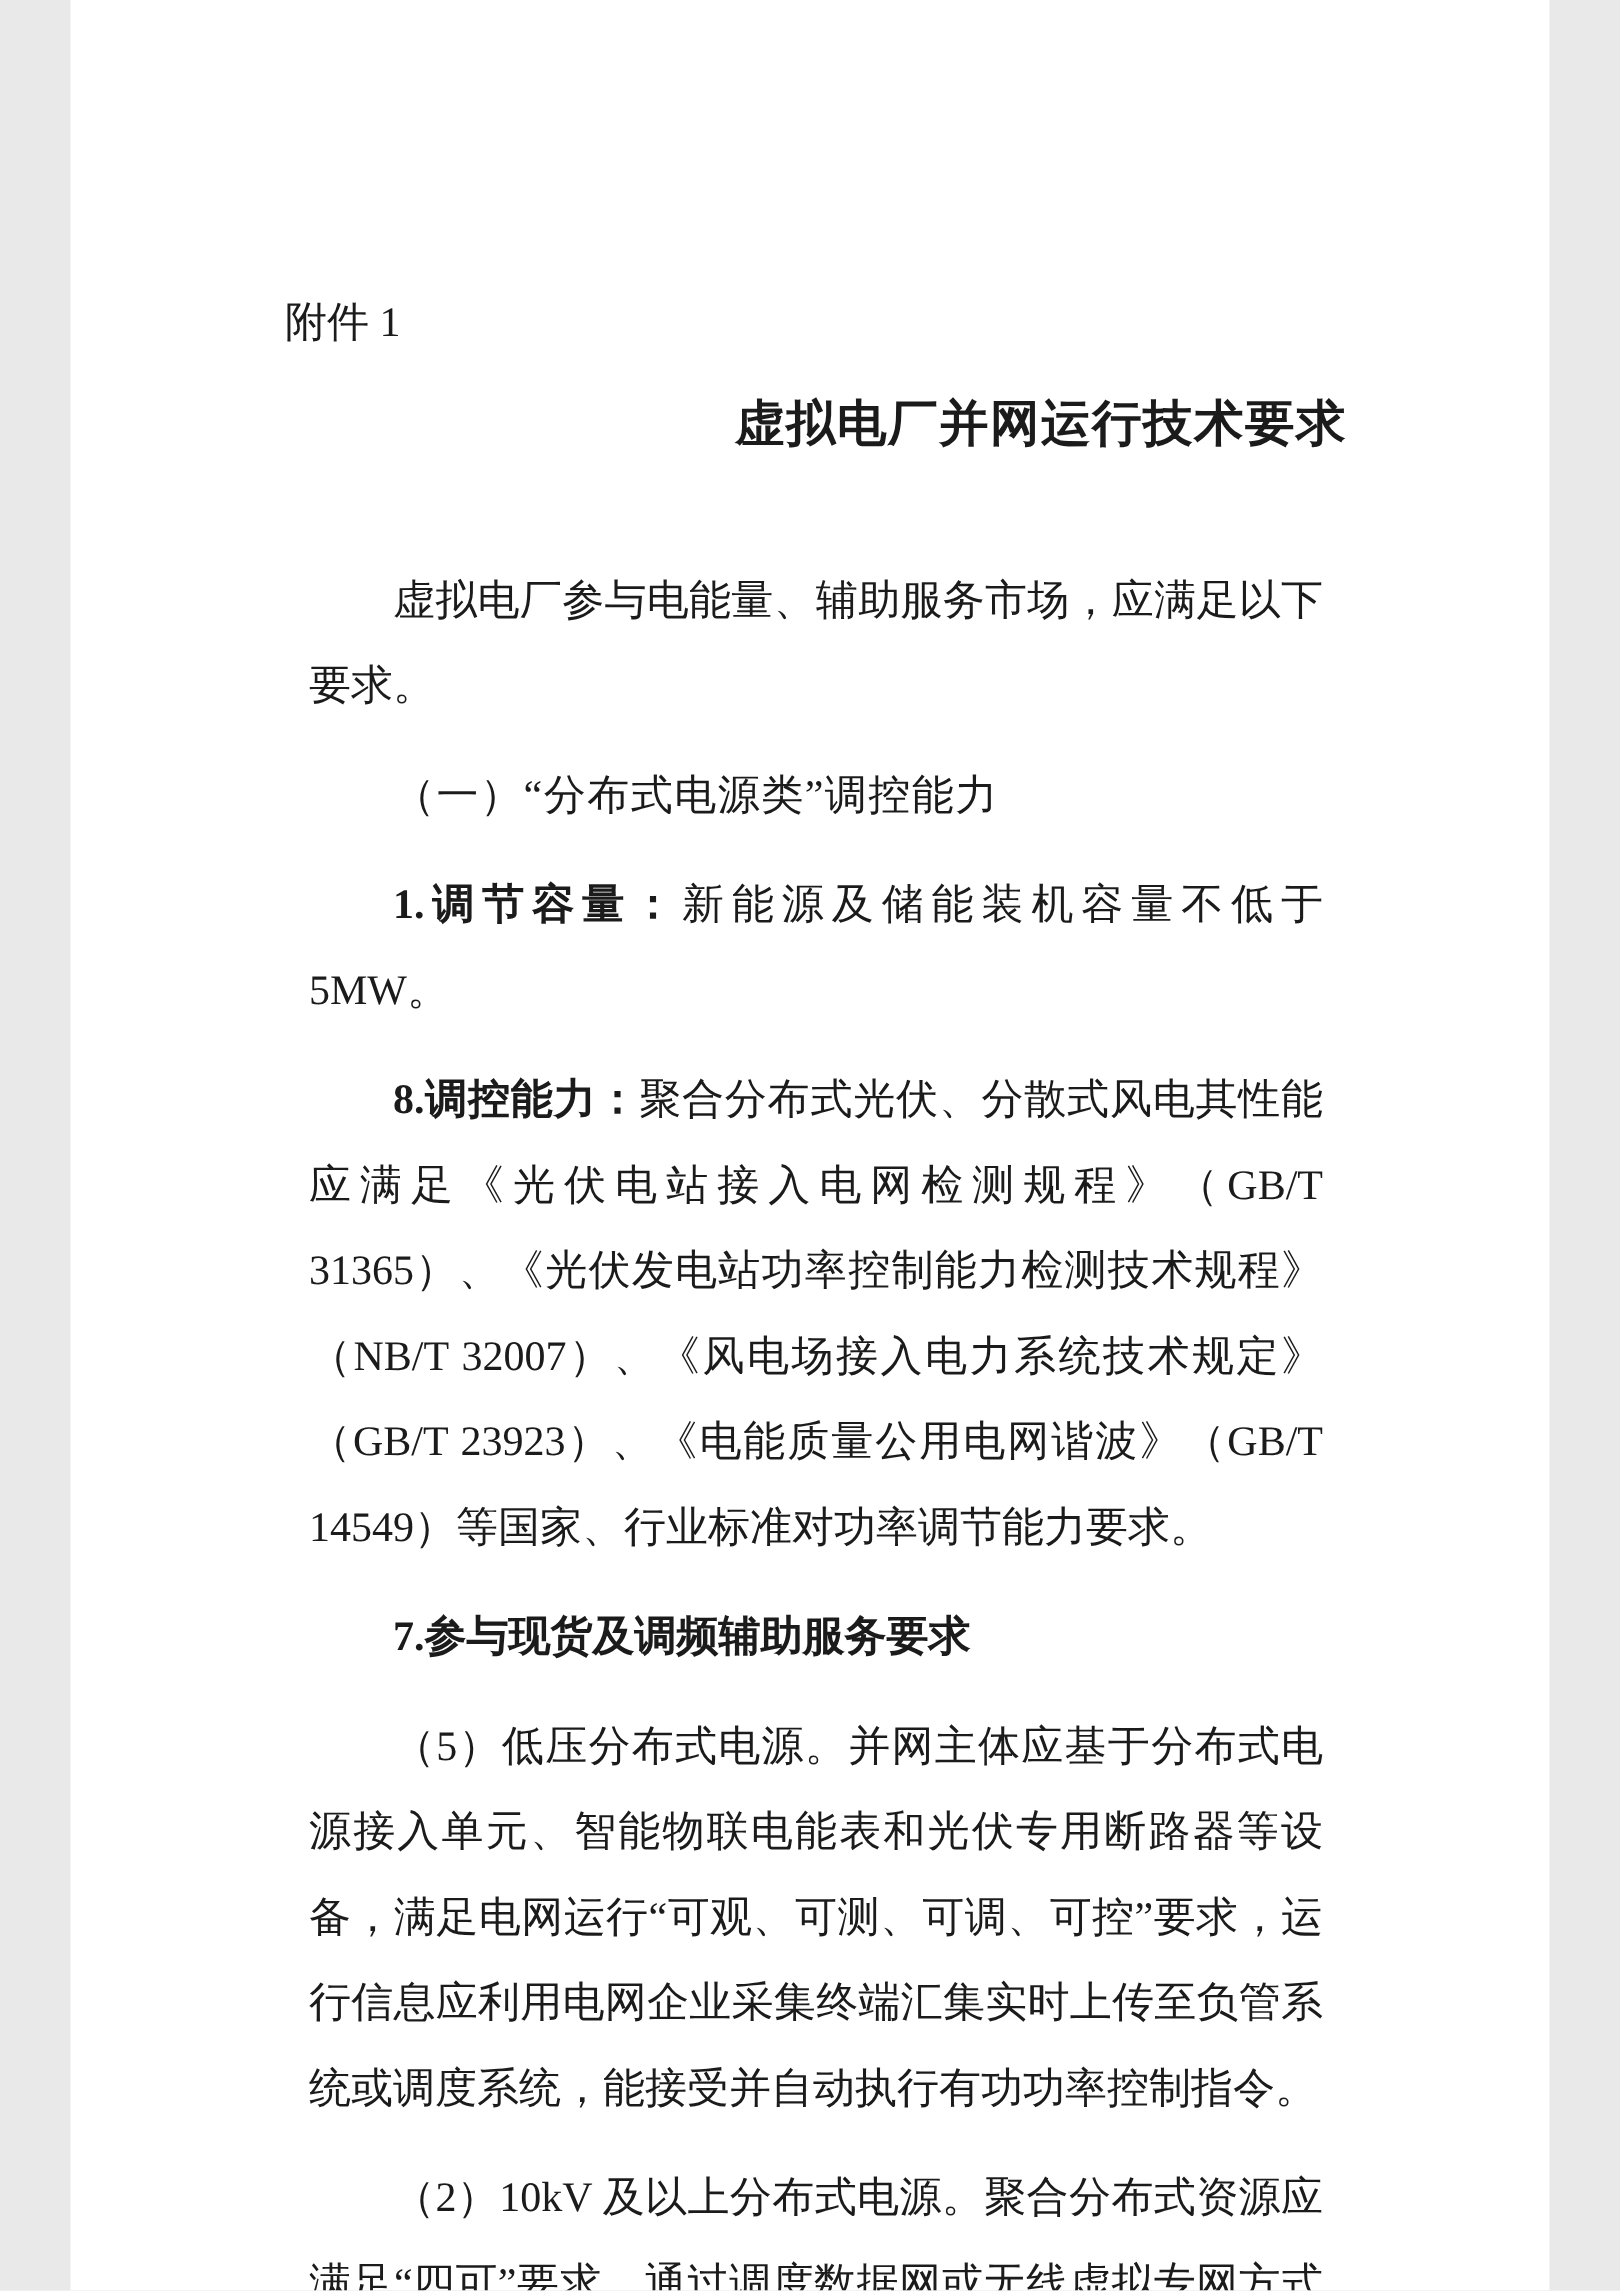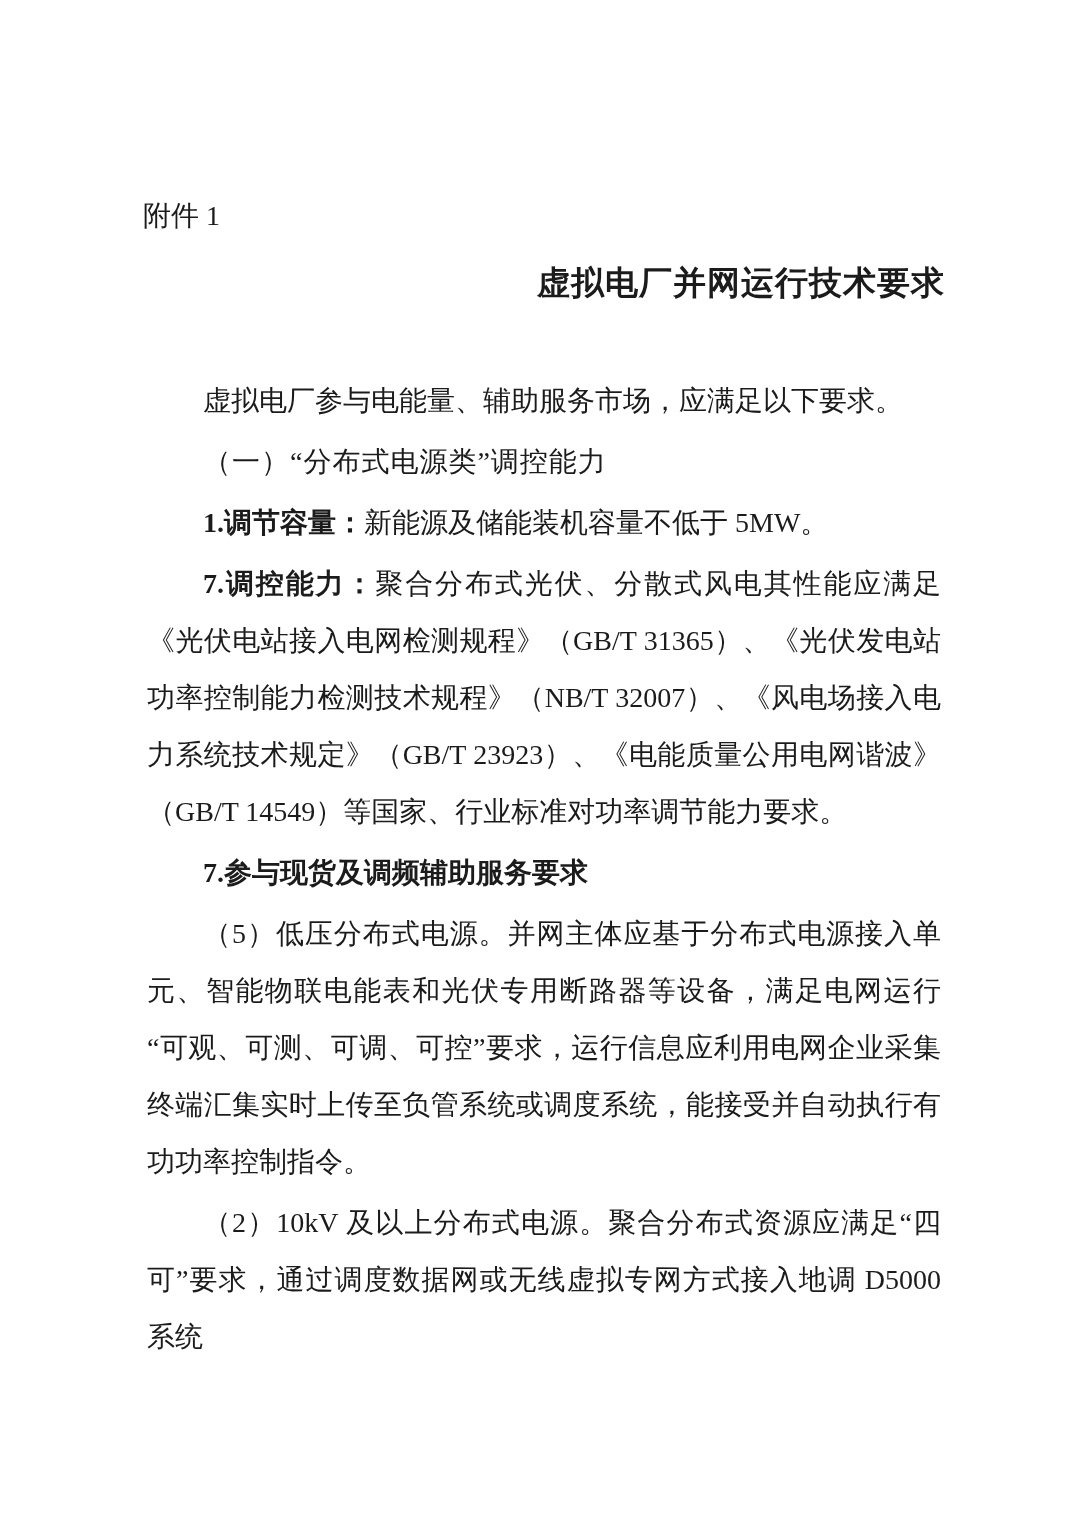--- a/index.html
+++ b/index.html
@@ -2,21 +2,21 @@
 <html lang="zh"><head>
 <meta charset="utf-8">
 <style>
   html, body {
     margin: 0;
     padding: 0;
     background: #e9e9e9;
   }
   .page {
     position: relative;
-    width: 1080px;
+    width: 986px;
     height: 1527px;
     margin: 0 auto;
     background: #ffffff;
     color: #1b1b1b;
     font-family: "Liberation Serif", serif;
     overflow: hidden;
     box-sizing: border-box;
     padding: 196px 135px 0 143px;
   }
   .attachment {
@@ -33,21 +33,21 @@
     letter-spacing: 1px;
     font-family: "Liberation Serif", serif;
   }
   .doc-body {
     margin-top: 66px;
     font-size: 28px;
     line-height: 57px;
     text-align: justify;
   }
   .doc-body p {
-    margin: 4px;
+    margin: 16px;
     text-indent: 2em;
   }
   .heading-hei {
     font-weight: bold;
     font-family: "Liberation Sans", sans-serif;
     letter-spacing: 1px;
   }
   .heading-kai {
     font-family: "Liberation Serif", serif;
     letter-spacing: 1px;
@@ -70,21 +70,21 @@
 
   <div class="doc-body">
 
     <p>虚拟电厂参与电能量、辅助服务市场，应满足以下要求。</p>
 
 
     <p class="heading-kai">（一）“分布式电源类”调控能力</p>
 
     <p><span class="bold-label">1.调节容量：</span><span>新能源及储能装机容量不低于 5MW。</span></p>
 
-    <p><span class="bold-label">7.调控能力：</span><span>聚合分布式光伏、分散式风电其性能应满足《光伏电站接入电网检测规程》（GB/T 31365）、《光伏发电站功率控制能力检测技术规程》（NB/T 32007）、《风电场接入电力系统技术规定》（GB/T 23923）、《电能质量公用电网谐波》（GB/T 14549）等国家、行业标准对功率调节能力要求。</span></p>
+    <p><span class="bold-label">8.调控能力：</span><span>聚合分布式光伏、分散式风电其性能应满足《光伏电站接入电网检测规程》（GB/T 31365）、《光伏发电站功率控制能力检测技术规程》（NB/T 32007）、《风电场接入电力系统技术规定》（GB/T 23923）、《电能质量公用电网谐波》（GB/T 14549）等国家、行业标准对功率调节能力要求。</span></p>
 
     <p class="heading-song-bold">7.参与现货及调频辅助服务要求</p>
 
     <p>（5）低压分布式电源。并网主体应基于分布式电源接入单元、智能物联电能表和光伏专用断路器等设备，满足电网运行“可观、可测、可调、可控”要求，运行信息应利用电网企业采集终端汇集实时上传至负管系统或调度系统，能接受并自动执行有功功率控制指令。</p>
 
     <p>（2）10kV 及以上分布式电源。聚合分布式资源应满足“四可”要求，通过调度数据网或无线虚拟专网方式接入地调 D5000 系统</p>
 
   </div>
 
 </div>

